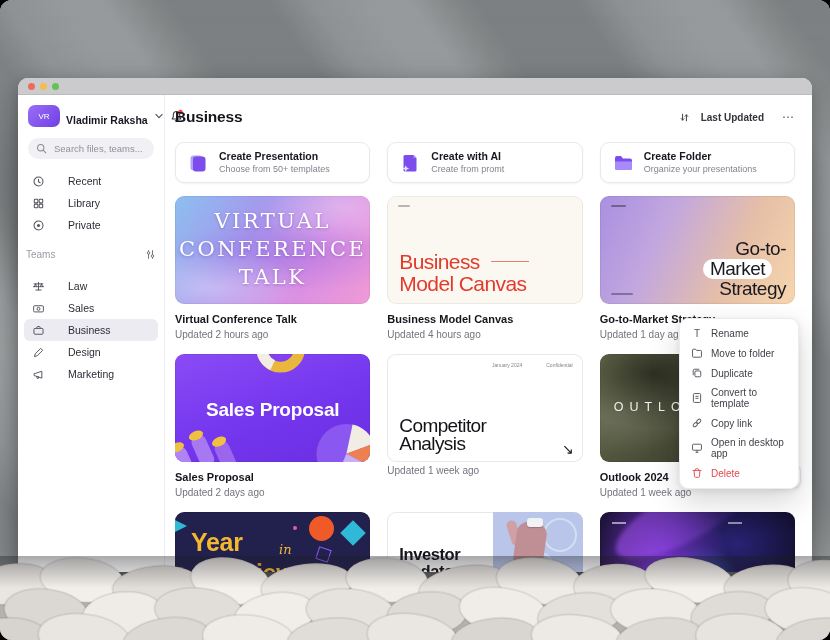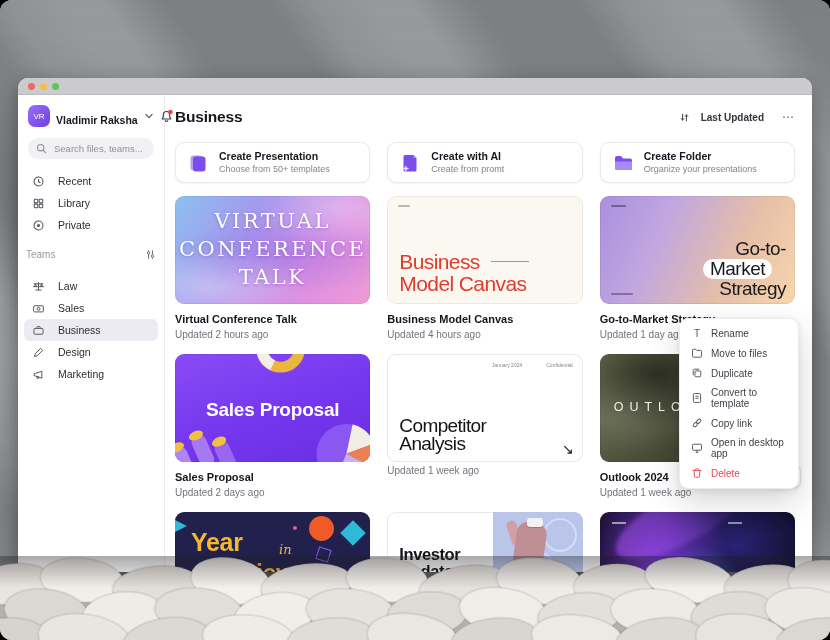--- a/index.html
+++ b/index.html
@@ -27,30 +27,30 @@
     background:#fff;box-shadow:0 30px 70px -12px rgba(0,0,0,0.5),0 6px 18px rgba(0,0,0,0.28);z-index:10;
     display:flex;flex-direction:column;}
   .titlebar{height:16px;background:#cbcacc;border-bottom:1px solid #bbbabc;display:flex;align-items:center;padding-left:10px;gap:5px;flex:0 0 auto;}
   .tl{width:7px;height:7px;border-radius:50%;}
   .tl.red{background:#ee6a5f;} .tl.yellow{background:#f5bd4f;} .tl.green{background:#61c454;}
   .app{flex:1;display:flex;min-height:0;}
 
   
   .sidebar{width:147px;flex:0 0 auto;background:#fff;border-right:1px solid #ededf1;padding-top:8px;box-sizing:border-box;}
   .user-row{display:flex;align-items:center;gap:6px;padding:0 10px 0 10px;height:26px;}
-  .avatar{width:22px;height:22px;border-radius:7px;background:linear-gradient(135deg,#9a6ff6,#6f3fe4);
+  .avatar{width:32px;height:22px;border-radius:7px;background:linear-gradient(135deg,#9a6ff6,#6f3fe4);
     color:#fff;font-size:8px;font-weight:400;display:flex;align-items:center;justify-content:center;flex:0 0 auto;}
   .user-name{font-size:10.5px;font-weight:700;color:#17171f;white-space:nowrap;margin-top:8px;}
   .chev{margin-left:1px;display:flex;}
   .bell{margin-left:auto;position:relative;display:flex;cursor:pointer;}
   .search{margin:9px 10px 0 10px;height:21px;border-radius:11px;background:#f1f1f5;display:flex;align-items:center;gap:5px;padding:0 8px;box-sizing:border-box;}
   .search input{border:none;outline:none;background:transparent;font-size:9.5px;color:#3a3a44;width:100%;font-family:inherit;}
   .search input::placeholder{color:#90909a;}
   .nav{margin-top:11px;padding:0 6px;}
-  .nav-item{display:flex;align-items:center;gap:13px;height:22px;padding:0 8px;border-radius:6px;color:#2c2c36;cursor:pointer;}
+  .nav-item{display:flex;align-items:center;gap:23px;height:22px;padding:0 8px;border-radius:6px;color:#2c2c36;cursor:pointer;}
   .nav-item .nico{display:flex;color:#55555f;flex:0 0 auto;}
   .nav-item .nlabel{font-size:10.5px;font-weight:500;}
   .nav-item.active{background:#ecebf1;}
   .section-row{display:flex;align-items:center;justify-content:space-between;height:20px;margin-top:8px;padding:0 8px;}
   .section-label{font-size:10px;color:#9a9aa4;}
   .section-icon{display:flex;color:#6a6a74;cursor:pointer;}
 
   
   .main{flex:1;position:relative;padding:0 17px 0 10px;box-sizing:border-box;overflow:hidden;}
   .main-header{display:flex;align-items:center;margin-top:13px;}
@@ -511,21 +511,21 @@
             <span class="rename-glyph">T</span>
           </span>
         <span>Rename</span>
       </div>
       <div class="menu-item">
         <span class="mico">
           <svg width="12" height="12" viewBox="0 0 14 14">
               <path d="M1.8 3.6a1 1 0 0 1 1-1h2.6l1.2 1.4h4.6a1 1 0 0 1 1 1v5.9a1 1 0 0 1-1 1H2.8a1 1 0 0 1-1-1z" fill="none" stroke="currentColor" stroke-width="1.1"></path>
             </svg>
         </span>
-        <span>Move to files</span>
+        <span>Move to folder</span>
       </div>
       <div class="menu-item">
         <span class="mico">
           <svg width="12" height="12" viewBox="0 0 14 14">
               <g fill="none" stroke="currentColor" stroke-width="1.1">
                 <rect x="4.6" y="4.6" width="6.8" height="6.8" rx="1.2"></rect>
                 <path d="M9.6 2.6H4a1.4 1.4 0 0 0-1.4 1.4v5.6"></path>
               </g>
             </svg>
         </span>

